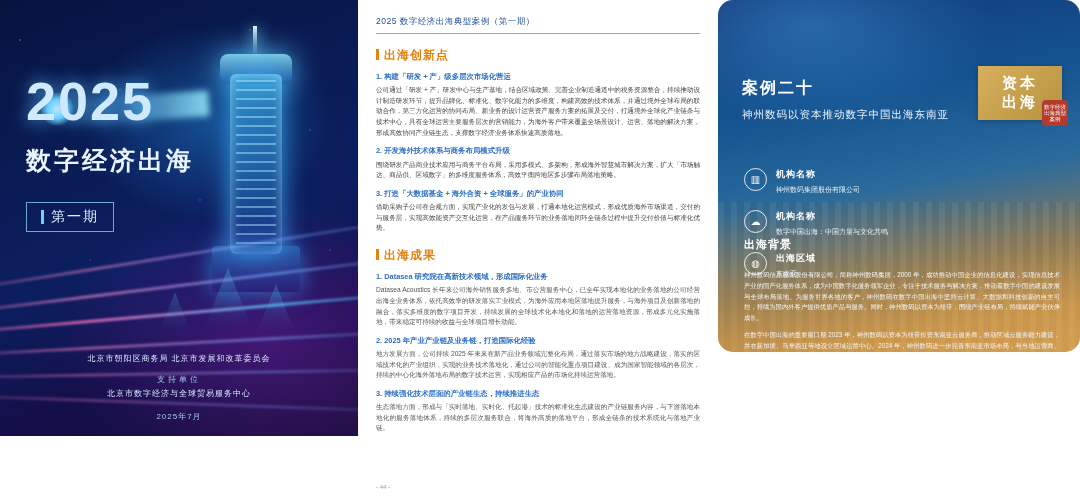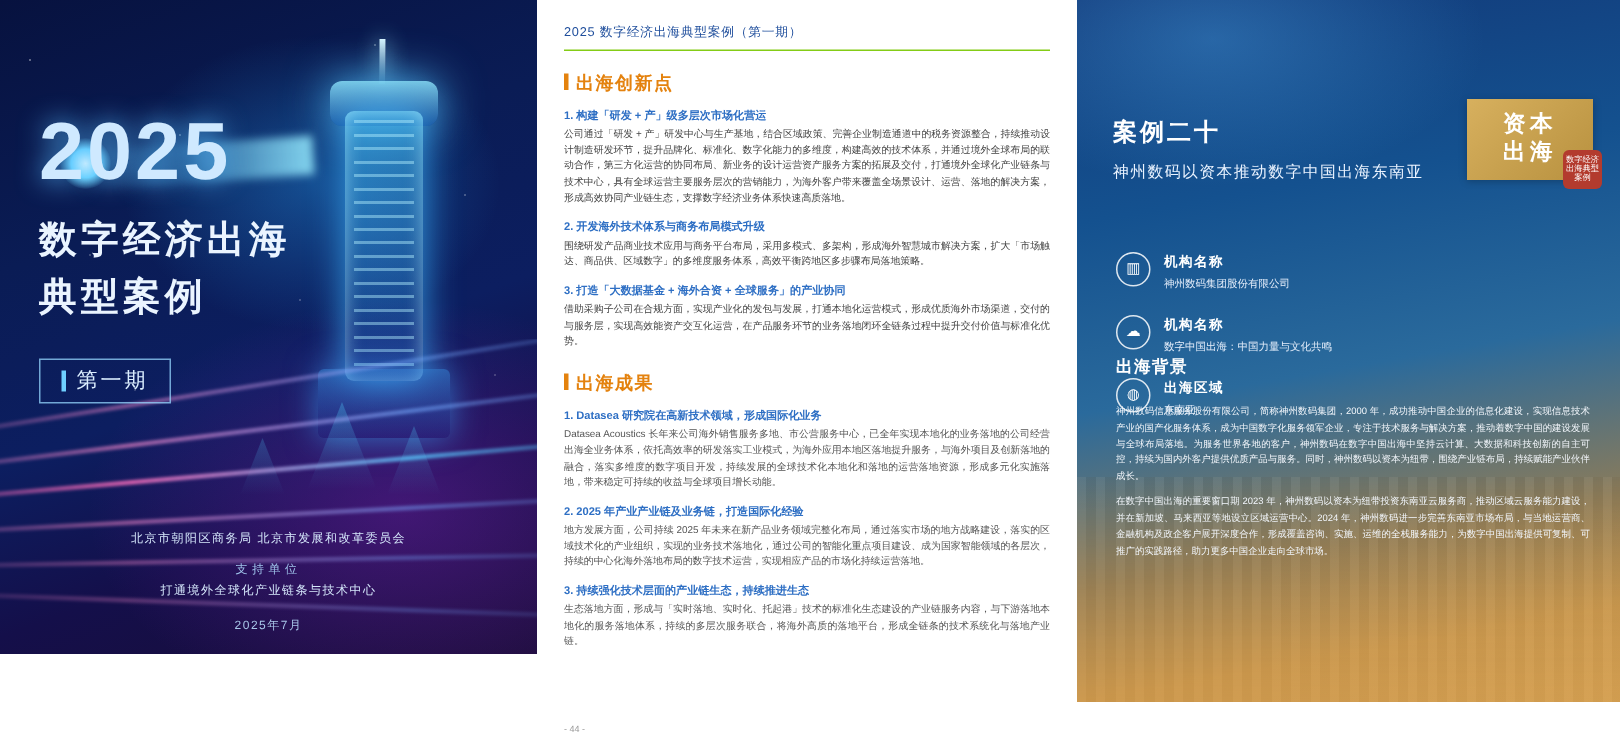--- a/index.html
+++ b/index.html
@@ -119,22 +119,23 @@
     margin-top:13px;font-size:12px;font-weight:bold;color:#e4820e;letter-spacing:1px;
   }
   .sec-h .bar{display:inline-block;width:3px;height:11px;background:#e4820e;margin-right:5px;vertical-align:-1px;}
   .p-sub{margin-top:7px;font-size:7.4px;font-weight:bold;color:#2e6fc4;line-height:1.5;}
   .p-body{margin-top:3px;font-size:6.6px;color:#444;line-height:1.62;text-align:justify;}
   .p-body.dim{color:#555;}
   .pg-num{position:absolute;left:18px;bottom:10px;font-size:6px;color:#999;}
 
   
   .case{
-    position:relative;width:362px;height:468px;flex:0 0 362px;overflow:hidden;
+    position:relative;width:362px;height:352px;flex:0 0 362px;overflow:hidden;
     background:linear-gradient(170deg,#123a7a 0%,#14518f 28%,#2a6a9c 52%,#8a7b5a 74%,#c89a52 88%,#d8a95c 100%);
+    border-radius:15px;
   }
   .case .city{
     position:absolute;left:0;right:0;bottom:0;height:150px;
     background:
       linear-gradient(0deg,rgba(210,150,70,.55),rgba(200,150,80,.05)),
       repeating-linear-gradient(90deg,rgba(255,255,255,.05) 0 6px,rgba(0,0,0,.05) 6px 13px);
     opacity:.85;
   }
   .case .sky-glow{
     position:absolute;left:0;right:0;top:0;height:260px;
@@ -206,33 +207,32 @@
         <span></span>
         <span></span>
         <span></span>
         <span></span>
     </div>
 
     <div class="cover-text">
       <div class="c-year">2025</div>
       <div class="c-title">
         <div>数字经济出海</div>
-        <div>典型案例</div>
       </div>
       <div class="c-badge">
         <i></i>
         <span>第一期</span>
       </div>
     </div>
 
     <div class="cover-foot">
       <div class="cf-orgs">北京市朝阳区商务局    北京市发展和改革委员会</div>
       <div class="cf-gap"></div>
       <div class="cf-label">支持单位</div>
-      <div class="cf-orgs">打通境外全球化产业链条与技术中心</div>
+      <div class="cf-orgs">北京市数字经济与全球贸易服务中心</div>
       <div class="cf-date">2025年7月</div>
     </div>
   </div>
 
   <div class="page">
     <div class="page-head">2025 数字经济出海典型案例（第一期）</div>
 
     <div class="sec-h">
       <span class="bar"></span><span>出海创新点</span>
     </div>

